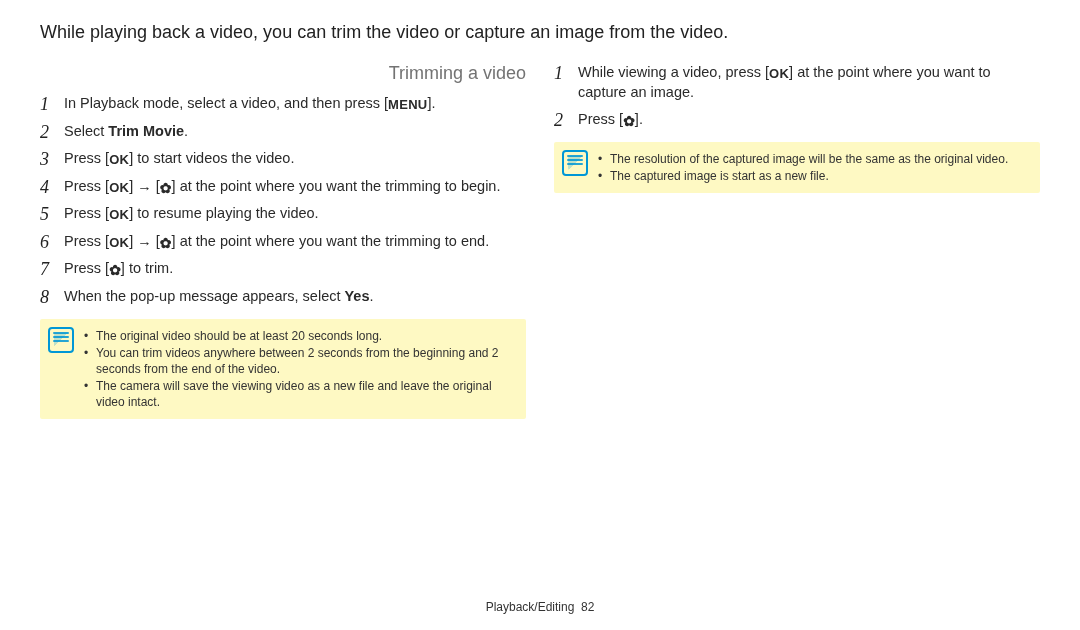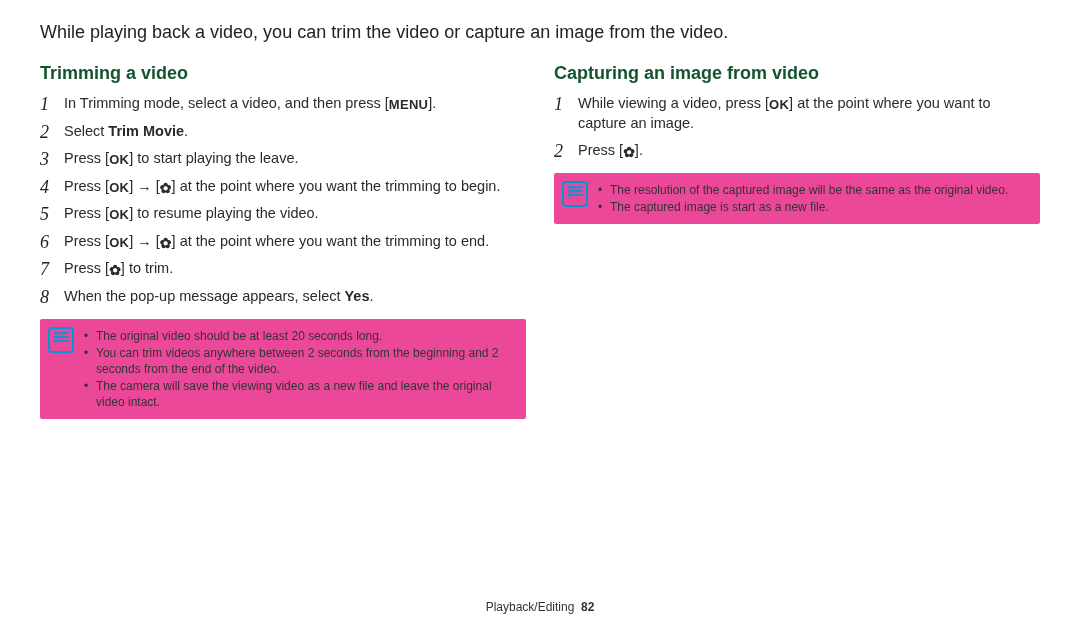--- a/index.html
+++ b/index.html
@@ -32,24 +32,25 @@
   }
   .columns {
     display: flex;
     gap: 28px;
   }
   .col {
     flex: 1;
     min-width: 0;
   }
   .section-title {
-    color: #14532d;
+    color: #737373;
     font-size: 18px;
-    font-weight: 700;
+    font-weight: 400;
     margin: 0 0 10px 0;
+    text-align: right;
   }
   ol.steps {
     list-style: none;
     padding: 0;
     margin: 0 0 12px 0;
     counter-reset: step;
   }
   ol.steps > li {
     counter-increment: step;
     position: relative;
@@ -72,21 +73,21 @@
     display: inline-block;
     font-weight: 700;
     font-size: 13px;
     letter-spacing: 0.3px;
     line-height: 1;
     vertical-align: -1px;
   }
   .bold { font-weight: 700; margin-top: 44px; }
   .note-box {
     display: flex;
-    background: #ec4899;
+    background: #fef9c3;
     border-radius: 2px;
     padding: 8px 10px 8px 8px;
     gap: 10px;
     align-items: flex-start;
     margin-top: 6px;
   }
   .note-icon {
     flex: 0 0 auto;
     width: 22px;
     height: 22px;
@@ -141,43 +142,43 @@
   }
   .footer {
     position: absolute;
     bottom: 16px;
     left: 0;
     width: 100%;
     text-align: center;
     font-size: 12px;
     color: #333;
   }
-  .footer .pg { font-weight: 700; }
+  .footer .pg { font-weight: 400; }
 </style>
 </head>
 <body>
 
 <div class="page">
 
   <p class="subtitle">While playing back a video, you can trim the video or capture an image from the video.</p>
 
   <div class="columns">
 
     <div class="col">
       <h2 class="section-title">Trimming a video</h2>
 
       <ol class="steps">
         <li>
-          <span>In Trimming mode, select a video, and then press [</span><span class="btn-glyph">MENU</span><span>].</span>
+          <span>In Playback mode, select a video, and then press [</span><span class="btn-glyph">MENU</span><span>].</span>
         </li>
         <li>
           <span>Select </span><span class="bold">Trim Movie</span><span>.</span>
         </li>
         <li>
-          <span>Press [</span><span class="btn-glyph">OK</span><span>] to start playing the leave.</span>
+          <span>Press [</span><span class="btn-glyph">OK</span><span>] to start videos the video.</span>
         </li>
         <li>
           <span>Press [</span><span class="btn-glyph">OK</span><span>] </span><span>→</span><span> [</span><span class="flower-icon">✿</span><span>] at the point where you want the trimming to begin.</span>
         </li>
         <li>
           <span>Press [</span><span class="btn-glyph">OK</span><span>] to resume playing the video.</span>
         </li>
         <li>
           <span>Press [</span><span class="btn-glyph">OK</span><span>] </span><span>→</span><span> [</span><span class="flower-icon">✿</span><span>] at the point where you want the trimming to end.</span>
         </li>
@@ -193,21 +194,20 @@
         <div class="note-icon"></div>
         <ul class="note-list">
           <li>The original video should be at least 20 seconds long.</li>
           <li>You can trim videos anywhere between 2 seconds from the beginning and 2 seconds from the end of the video.</li>
           <li>The camera will save the viewing video as a new file and leave the original video intact.</li>
         </ul>
       </div>
     </div>
 
     <div class="col">
-      <h2 class="section-title">Capturing an image from video</h2>
 
       <ol class="steps">
         <li>
           <span>While viewing a video, press [</span><span class="btn-glyph">OK</span><span>] at the point where you want to capture an image.</span>
         </li>
         <li>
           <span>Press [</span><span class="flower-icon">✿</span><span>].</span>
         </li>
       </ol>
 

